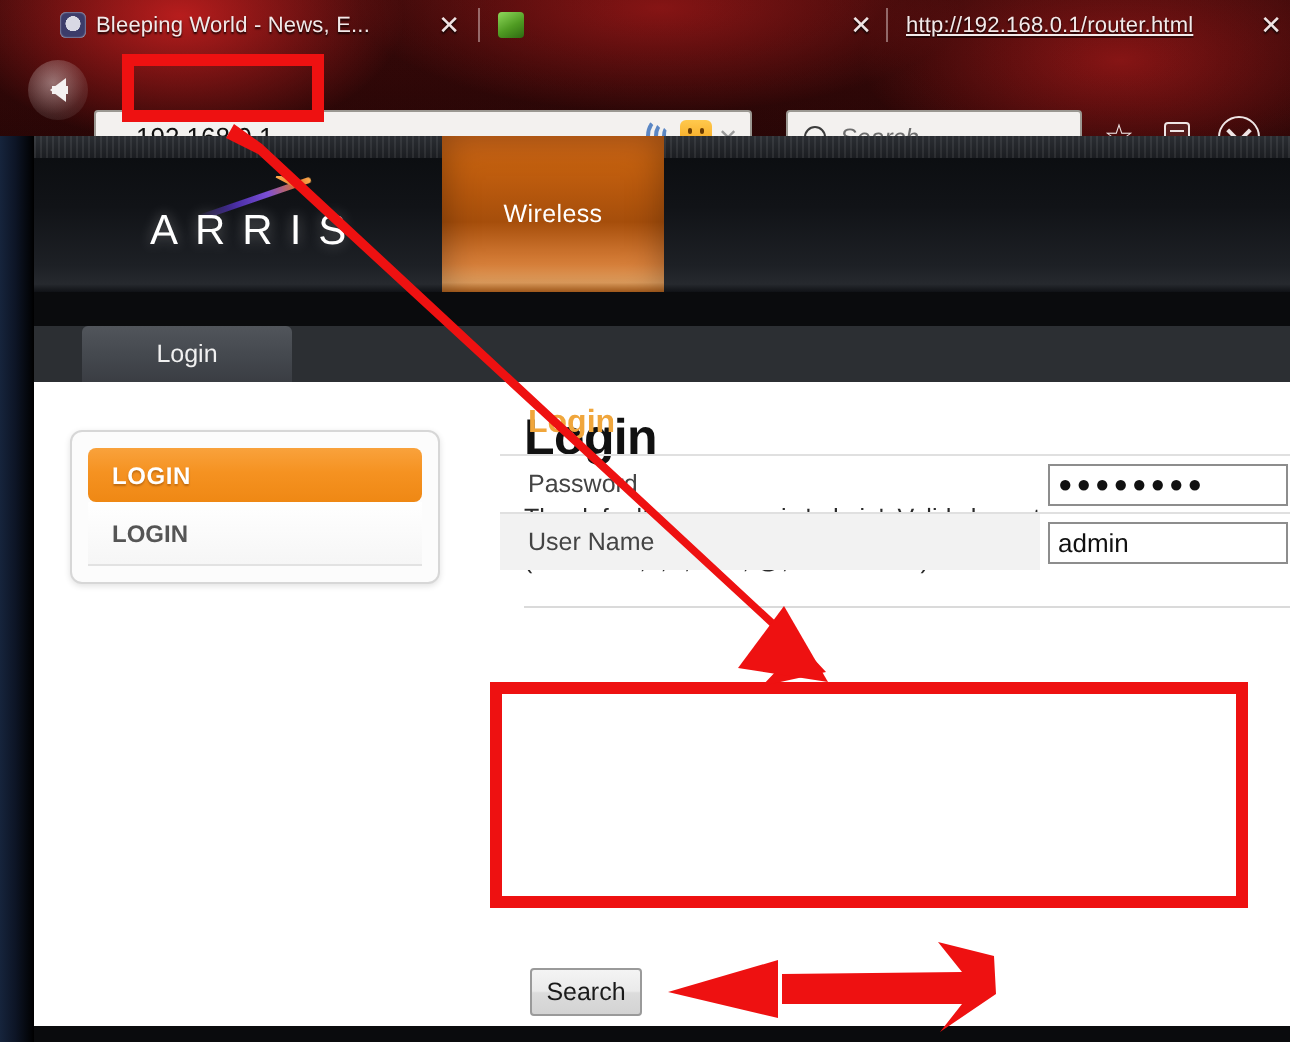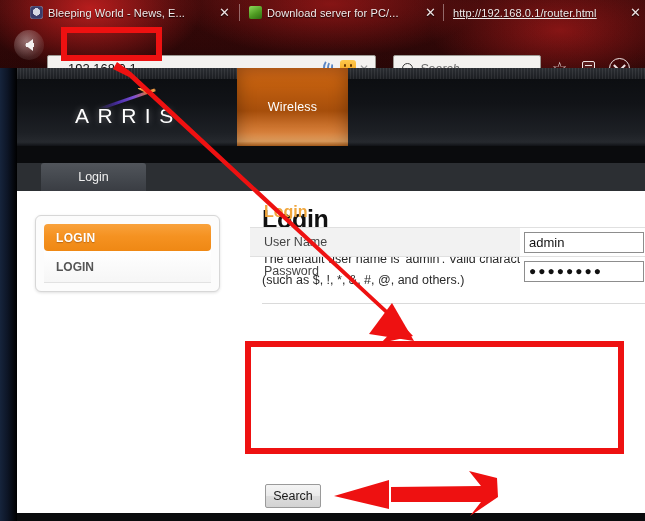--- a/index.html
+++ b/index.html
@@ -348,21 +348,21 @@
     content: "";
     position: absolute;
     left: 40px; top: 4px;
     width: 22px; height: 2px;
     background: linear-gradient(90deg,#ffae4e,#e0722a 60%, rgba(224,114,42,0));
     transform: rotate(28deg);
   }
 
   .nav {
     position: absolute;
-    left: 220px; top: 0;
+    left: 204px; top: 0;
     height: 78px;
     display: flex;
   }
   .nav-item {
     width: 111px;
     height: 78px;
     display: flex;
     align-items: center;
     justify-content: center;
     color: #cfcfcf;
@@ -572,21 +572,20 @@
       <div class="tab tab-1">
         <span class="tab-favicon fav-bleeping"></span>
         <span class="tab-title">Bleeping World - News, E...</span>
         <span class="tab-close">✕</span>
       </div>
 
       <div class="tab-sep" style="left:239px"></div>
 
       <div class="tab tab-2">
         <span class="tab-favicon fav-download"></span>
-        <span class="tab-title">Download server for PC/...</span>
         <span class="tab-close">✕</span>
       </div>
 
       <div class="tab-sep" style="left:443px"></div>
 
       <div class="tab tab-3">
         <span class="tab-title">http://192.168.0.1/router.html</span>
         <span class="tab-close">✕</span>
       </div>
     </div>
@@ -672,31 +671,31 @@
         <div class="hr"></div>
       </div>
     </div>
 
     <div class="page-bottom"></div>
   </div>
 
   <div class="form-box">
     <div class="form-title">Login</div>
 
+    <div class="frow">
+      <div class="flabel">Password</div>
+      <div class="fctrl">
+        <input type="text" class="pwd" value="●●●●●●●●" style="">
+      </div>
+    </div>
+
     <div class="frow alt">
       <div class="flabel">User Name</div>
       <div class="fctrl">
         <input type="text" value="admin" style="">
-      </div>
-    </div>
-
-    <div class="frow">
-      <div class="flabel">Password</div>
-      <div class="fctrl">
-        <input type="text" class="pwd" value="●●●●●●●●" style="">
       </div>
     </div>
   </div>
 
   <div class="apply-wrap">
     <button class="apply-btn">Search</button>
   </div>
 
   <div class="anno anno-box-url"></div>
   <div class="anno anno-box-form"></div>

